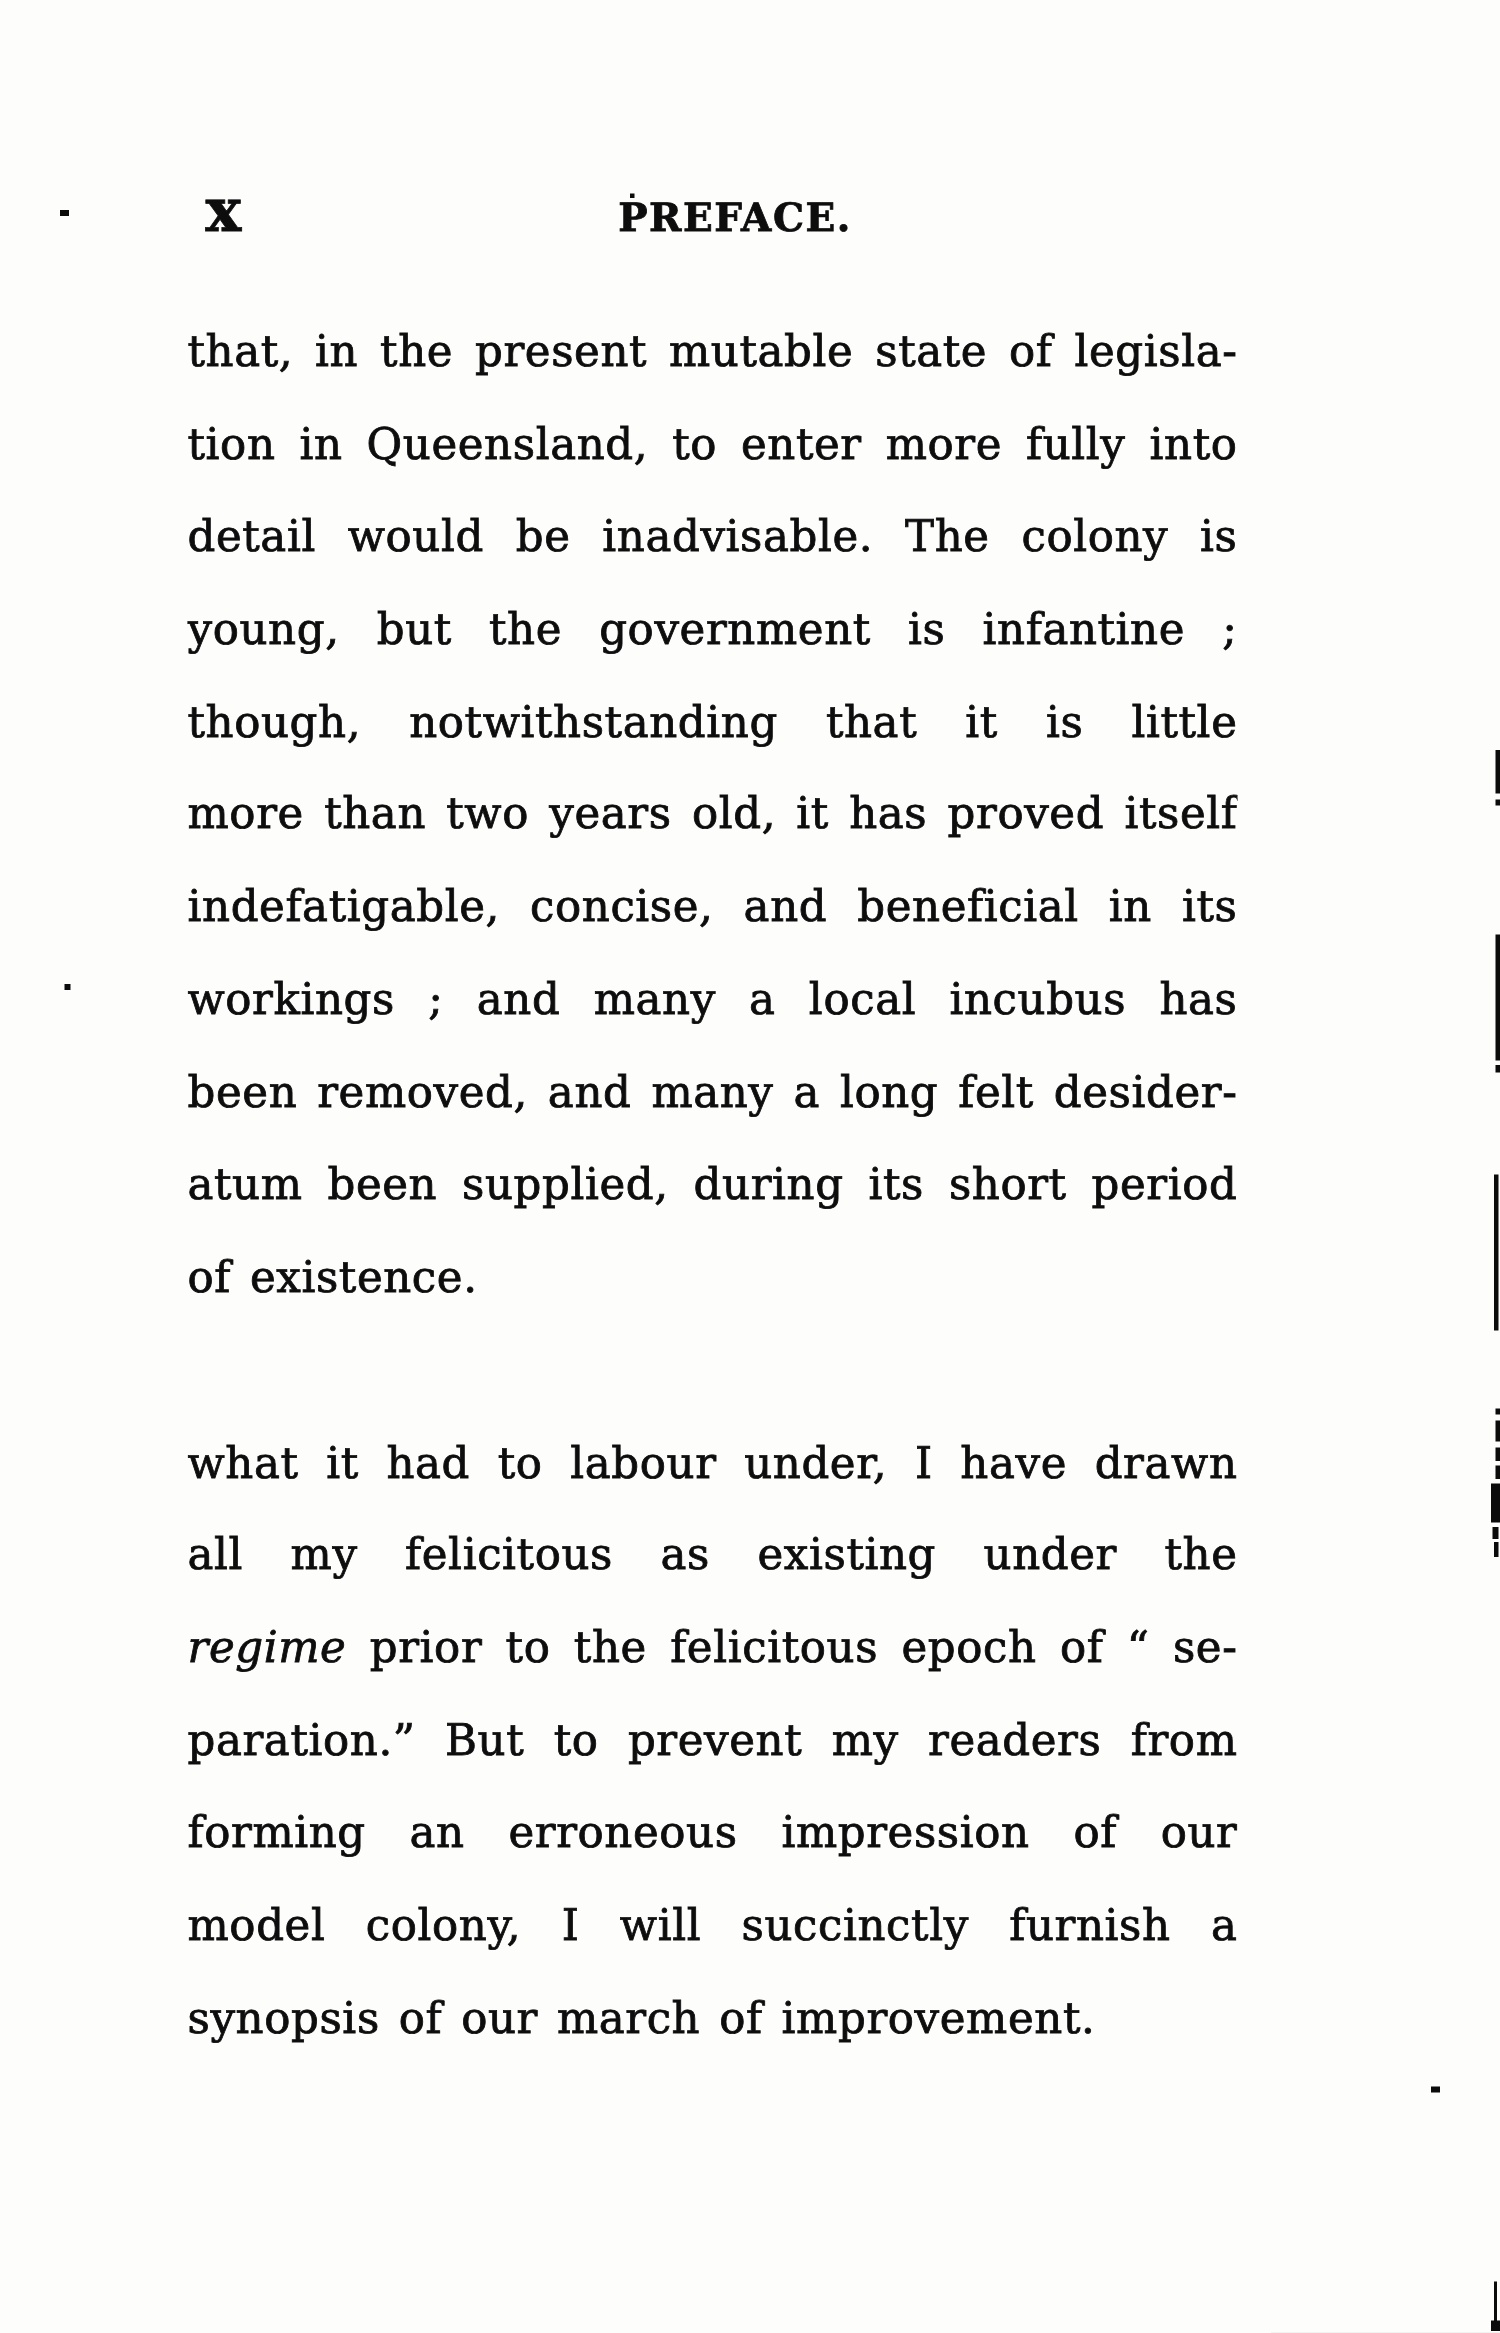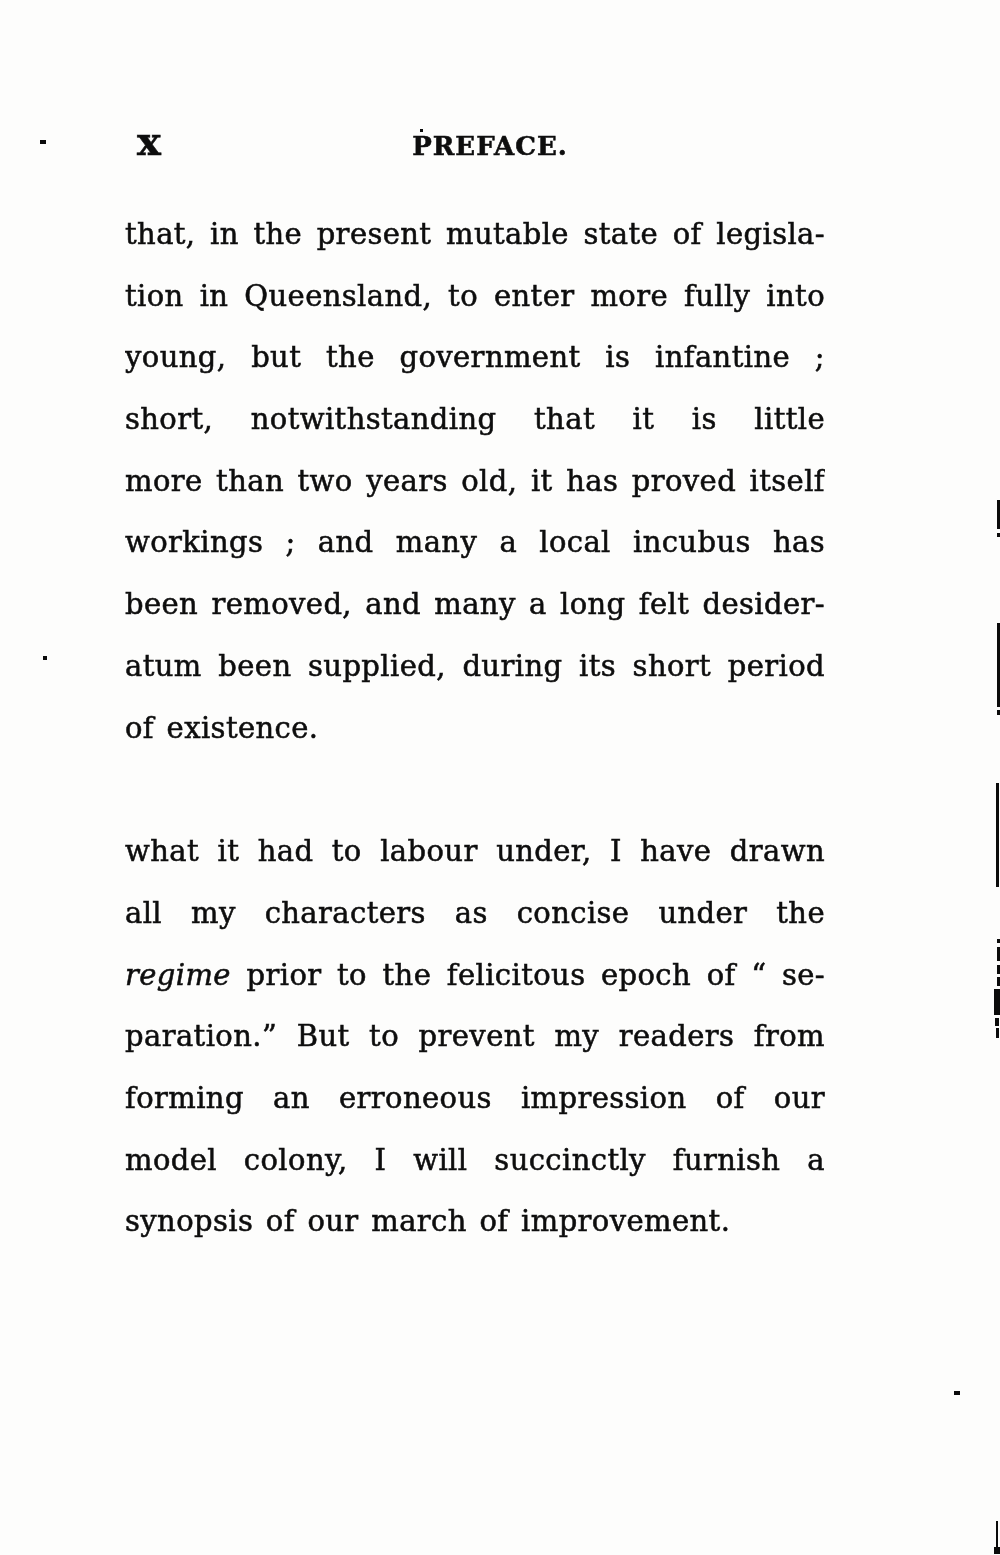--- a/index.html
+++ b/index.html
@@ -48,33 +48,35 @@
 
   <div class="pagenum">x</div>
   <div class="title">PREFACE.</div>
 
   <div class="body">
 
     <p class="para">
       </p>
       <div class="line">that, in the present mutable state of legisla-</div>
       <div class="line">tion in Queensland, to enter more fully into</div>
+      <div class="line">detail would be inadvisable.  The colony is</div>
       <div class="line">young, but the government is infantine ;</div>
-      <div class="line">short, notwithstanding that it is little</div>
+      <div class="line">though, notwithstanding that it is little</div>
       <div class="line">more than two years old, it has proved itself</div>
+      <div class="line">indefatigable, concise, and beneficial in its</div>
       <div class="line">workings ;  and many a local incubus has</div>
       <div class="line">been removed, and many a long felt desider-</div>
       <div class="line">atum been supplied, during its short period</div>
       <div class="line last">of existence.</div>
     <p></p>
 
     <p class="para para2">
       </p>
       <div class="line">what it had to labour under, I have drawn</div>
-      <div class="line">all my characters as concise under the</div>
+      <div class="line">all my felicitous as existing under the</div>
       <div class="line"><span class="em">regime</span><span> prior to the felicitous epoch of “ se-</span></div>
       <div class="line">paration.”  But to prevent my readers from</div>
       <div class="line">forming an erroneous impression of our</div>
       <div class="line">model colony, I will succinctly furnish a</div>
       <div class="line last">synopsis of our march of improvement.</div>
     <p></p>
 
   </div>
 
   <div class="mark" style="left:40px;top:140px;width:6px;height:4px;"></div>

